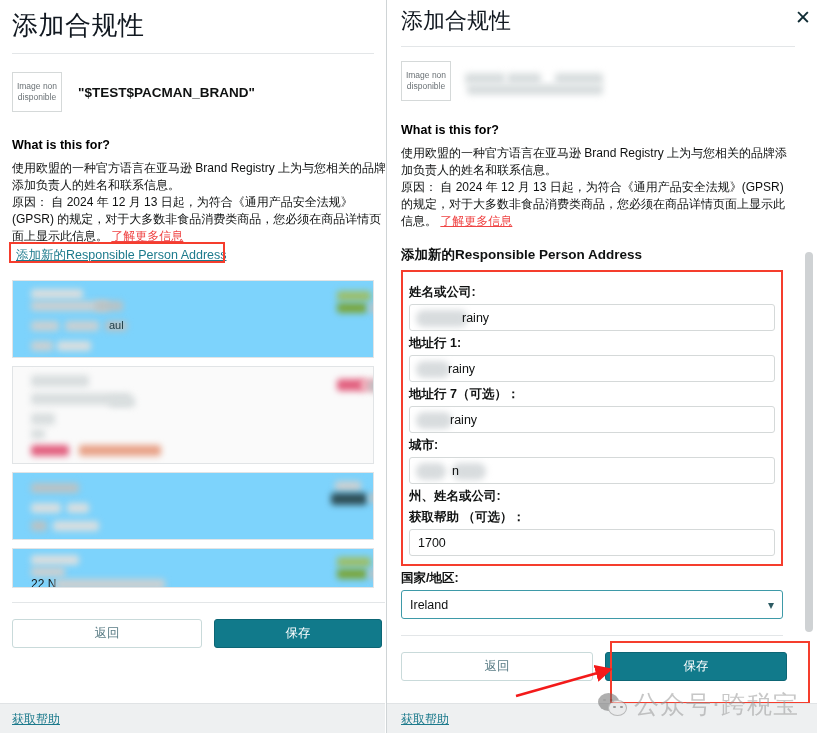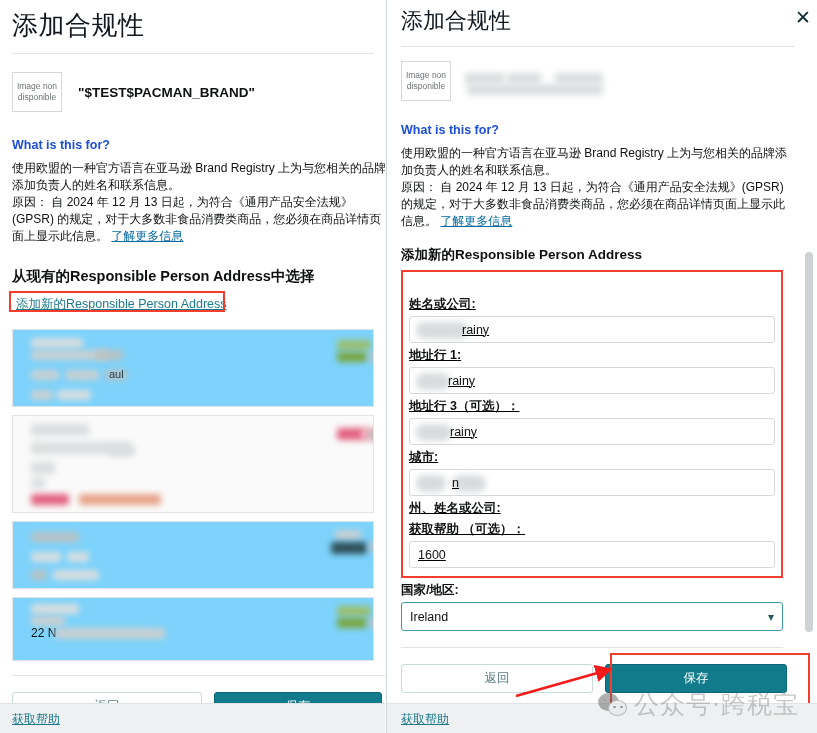--- a/index.html
+++ b/index.html
@@ -47,23 +47,23 @@
   .noimg {
     width: 50px; height: 40px;
     border: 1px solid #d5d9d9;
     background: #fff;
     display: flex; align-items: center; justify-content: center;
     text-align: center;
     font-size: 8.5px; line-height: 1.25;
     color: #6b7276;
   }
   .brand-name { font-size: 13.5px; font-weight: bold; color: #0f1111; }
-  .sec-head { font-size: 12.5px; font-weight: bold; color: #1d4ed8; margin: 0 0 8px 0; }
+  .sec-head { font-size: 12.5px; font-weight: bold; color: #000000; margin: 0 0 8px 0; }
   .body-text { font-size: 12px; line-height: 17px; color: #0f1111; }
-  .link { color: #0369a1; text-decoration: underline; }
+  .link { color: #ef4444; text-decoration: underline; }
   .lp-sub {
     font-size: 14.5px; font-weight: bold; color: #0f1111;
     margin: 22px 0 8px 0;
   }
   .addnew-wrap {
     display: inline-block;
     position: relative;
     margin: 0 0 10px 0;
   }
   .addnew-link {
@@ -151,23 +151,22 @@
   }
   .rp-rule { height: 1px; background: #e3e6e8; width: 100%; margin-bottom: 14px; }
   .rp-brand-row { display: flex; align-items: center; gap: 14px; margin: 4px 0 22px 0; }
   .rp-blurname { position: relative; width: 150px; height: 17px; }
   .rp-sub { font-size: 13.5px; font-weight: bold; color: #0f1111; margin: 16px 0 6px 0; }
 
   
   .form-hl {
     position: relative;
     border: 2px solid #f53d2d;
-    padding: 20px 6px 6px 6px;
+    padding: 8px 6px 6px 6px;
     margin-right: 12px;
-    text-decoration: underline;
   }
   .fld { margin-bottom: 2px; }
   .fld-label { font-size: 12.5px; font-weight: bold; color: #0f1111; margin: 4px 0 3px 0; }
   .fld-input {
     width: 100%; height: 27px;
     border: 1px solid #d5d9d9; border-radius: 3px;
     background: #fff;
     font-size: 12.5px; color: #0f1111;
     padding: 0 8px;
     display: flex; align-items: center;
@@ -265,21 +264,20 @@
         <div class="brand-name">"$TEST$PACMAN_BRAND"</div>
       </div>
 
       <div class="sec-head">What is this for?</div>
       <div class="body-text" style="width:380px;">
         <span>使用欧盟的一种官方语言在亚马逊 Brand Registry 上为与您相关的品牌添加负责人的姓名和联系信息。</span><br>
         <span>原因： 自 2024 年 12 月 13 日起，为符合《通用产品安全法规》(GPSR) 的规定，对于大多数非食品消费类商品，您必须在商品详情页面上显示此信息。</span>
         <span class="link">了解更多信息</span>
       </div>
 
-      <div class="lp-sub">从现有的Responsible Person Address中选择</div>
 
       <div class="addnew-wrap">
         <span class="addnew-link">添加新的Responsible Person Address</span>
         <span class="hl-box-left"></span>
       </div>
 
       <div class="addr-list">
 
         <div class="addr-card sel" style="height:78px;width:362px;">
           <span class="blur b-lgray" style="left:18px;top:8px;width:52px;height:10px;"></span>
@@ -313,21 +311,21 @@
           <span class="blur b-gray" style="left:18px;top:10px;width:48px;height:10px;"></span>
           <span class="blur b-lgray" style="left:18px;top:30px;width:30px;height:10px;"></span>
           <span class="blur b-lgray" style="left:54px;top:30px;width:22px;height:10px;"></span>
           <span class="blur b-gray" style="left:18px;top:48px;width:16px;height:10px;"></span>
           <span class="blur b-lgray" style="left:40px;top:48px;width:46px;height:10px;"></span>
           <span class="blur b-gray2" style="left:322px;top:8px;width:26px;height:10px;"></span>
           <span class="blur b-dark" style="left:318px;top:20px;width:36px;height:12px;"></span>
           <span class="blur b-gray" style="left:356px;top:20px;width:18px;height:10px;"></span>
         </div>
 
-        <div class="addr-card sel" style="height:64px;width:362px;">
+        <div class="addr-card sel" style="height:40px;width:362px;">
           <span class="blur b-lgray" style="left:18px;top:6px;width:48px;height:10px;"></span>
           <span class="blur b-gray2" style="left:18px;top:18px;width:34px;height:10px;"></span>
           <span class="card-22" style="left:18px;top:28px;">22 N</span>
           <span class="blur b-gray2" style="left:42px;top:30px;width:110px;height:11px;"></span>
           <span class="blur b-green2" style="left:324px;top:8px;width:34px;height:10px;"></span>
           <span class="blur b-green" style="left:324px;top:20px;width:30px;height:10px;"></span>
           <span class="blur b-gray" style="left:356px;top:20px;width:18px;height:10px;"></span>
         </div>
       </div>
 
@@ -379,21 +377,21 @@
 
         <div class="fld">
           <div class="fld-label">地址行 1:</div>
           <div class="fld-input">
             <span class="in-blur" style="width:34px;"></span>
             <span class="in-txt" style="margin-left:30px;">rainy</span>
           </div>
         </div>
 
         <div class="fld">
-          <div class="fld-label">地址行 3（可选）：</div>
+          <div class="fld-label">地址行 7（可选）：</div>
           <div class="fld-input">
             <span class="in-blur" style="width:36px;"></span>
             <span class="in-txt" style="margin-left:32px;">rainy</span>
           </div>
         </div>
 
         <div class="fld">
           <div class="fld-label">城市:</div>
           <div class="fld-input">
             <span class="in-blur" style="width:30px;"></span>
@@ -402,21 +400,21 @@
           </div>
         </div>
 
         <div class="fld">
           <div class="fld-label">州、姓名或公司:</div>
         </div>
 
         <div class="fld">
           <div class="fld-label">获取帮助 （可选）：</div>
           <div class="fld-input">
-            <span class="in-txt">1600</span>
+            <span class="in-txt">1700</span>
           </div>
         </div>
       </div>
 
       <div class="fld-outside">
         <div class="fld-label">国家/地区:</div>
         <div class="select-box">
           <span>Ireland</span>
           <span class="chev">▾</span>
         </div>

